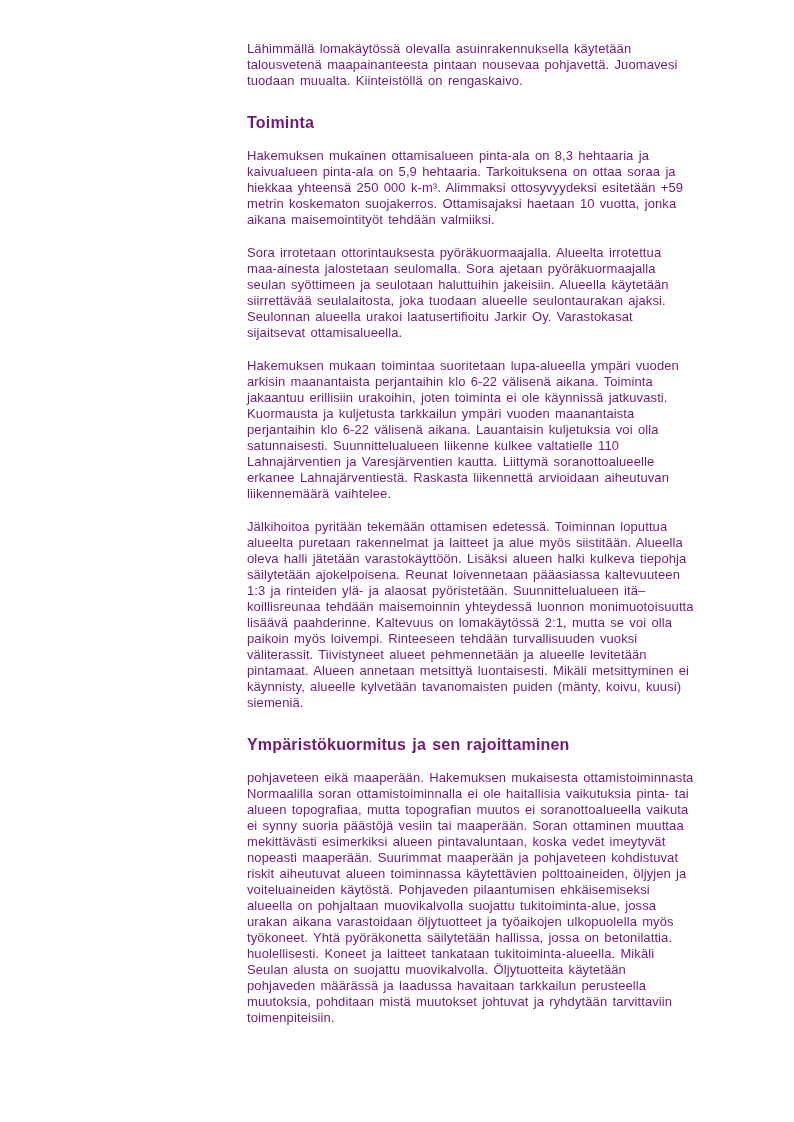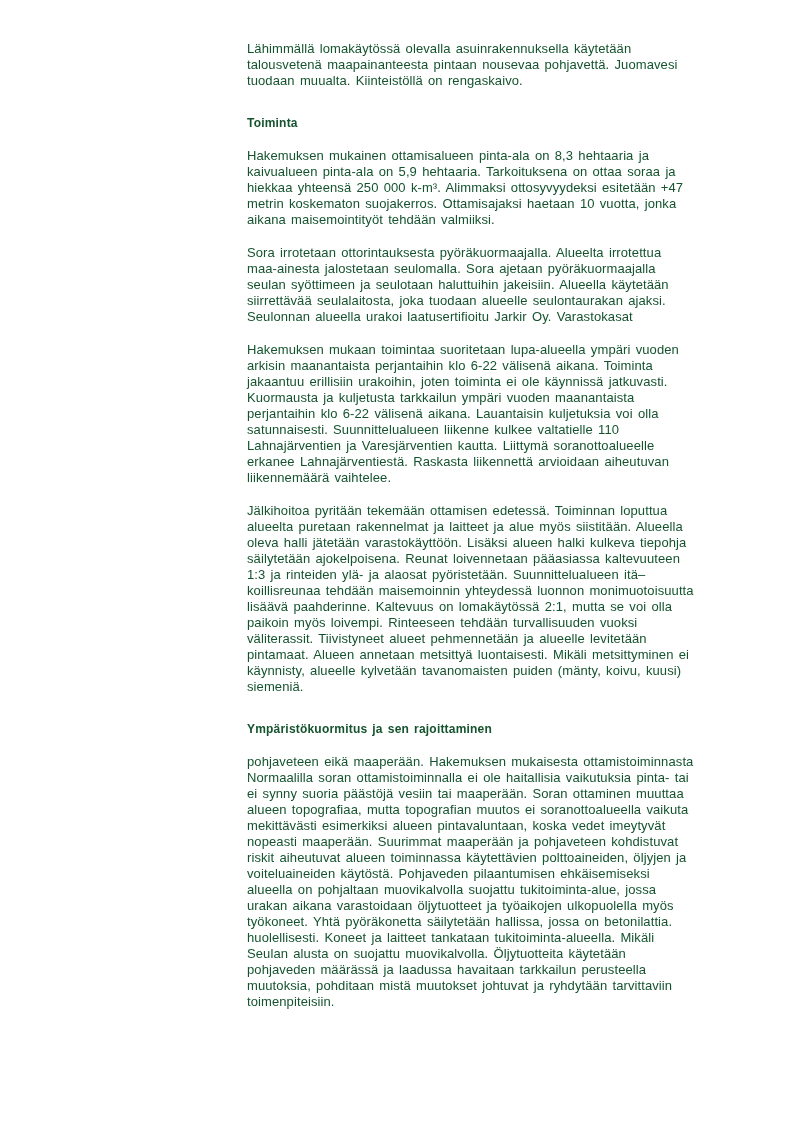--- a/index.html
+++ b/index.html
@@ -12,36 +12,36 @@
     width: 794px;
     height: 1122px;
     background: #ffffff;
     overflow: hidden;
   }
   .text-column {
     position: absolute;
     left: 247px;
     top: 41px;
     width: 502px;
-    color: #14532d;
+    color: #701a75;
     font-family: "Liberation Sans", "DejaVu Sans", sans-serif;
     font-size: 13px;
     line-height: 16px;
   }
   .paragraph {
     margin: 0 0 17px 0;
   }
   .text-line {
     white-space: nowrap;
     letter-spacing: 0.1px;
     word-spacing: 1.5px;
   }
   .heading {
     margin: 26px 0 17px 0;
-    font-size: 12px;
+    font-size: 16px;
     font-weight: 700;
     letter-spacing: 0.2px;
     word-spacing: 1.5px;
     white-space: nowrap;
   }
   .heading:first-child {
     margin-top: 0;
   }
 </style>
 </head>
@@ -51,30 +51,31 @@
   <div class="text-column" id="doc-blocks">
       <div class="paragraph">
         <div class="text-line">Lähimmällä lomakäytössä olevalla asuinrakennuksella käytetään</div>
         <div class="text-line">talousvetenä maapainanteesta pintaan nousevaa pohjavettä. Juomavesi</div>
         <div class="text-line">tuodaan muualta. Kiinteistöllä on rengaskaivo.</div>
       </div>
       <div class="heading">Toiminta</div>
       <div class="paragraph">
         <div class="text-line">Hakemuksen mukainen ottamisalueen pinta-ala on 8,3 hehtaaria ja</div>
         <div class="text-line">kaivualueen pinta-ala on 5,9 hehtaaria. Tarkoituksena on ottaa soraa ja</div>
-        <div class="text-line">hiekkaa yhteensä 250 000 k-m³. Alimmaksi ottosyvyydeksi esitetään +47</div>
+        <div class="text-line">hiekkaa yhteensä 250 000 k-m³. Alimmaksi ottosyvyydeksi esitetään +59</div>
         <div class="text-line">metrin koskematon suojakerros. Ottamisajaksi haetaan 10 vuotta, jonka</div>
         <div class="text-line">aikana maisemointityöt tehdään valmiiksi.</div>
       </div>
       <div class="paragraph">
         <div class="text-line">Sora irrotetaan ottorintauksesta pyöräkuormaajalla. Alueelta irrotettua</div>
         <div class="text-line">maa-ainesta jalostetaan seulomalla. Sora ajetaan pyöräkuormaajalla</div>
         <div class="text-line">seulan syöttimeen ja seulotaan haluttuihin jakeisiin. Alueella käytetään</div>
         <div class="text-line">siirrettävää seulalaitosta, joka tuodaan alueelle seulontaurakan ajaksi.</div>
         <div class="text-line">Seulonnan alueella urakoi laatusertifioitu Jarkir Oy. Varastokasat</div>
+        <div class="text-line">sijaitsevat ottamisalueella.</div>
       </div>
       <div class="paragraph">
         <div class="text-line">Hakemuksen mukaan toimintaa suoritetaan lupa-alueella ympäri vuoden</div>
         <div class="text-line">arkisin maanantaista perjantaihin klo 6-22 välisenä aikana. Toiminta</div>
         <div class="text-line">jakaantuu erillisiin urakoihin, joten toiminta ei ole käynnissä jatkuvasti.</div>
         <div class="text-line">Kuormausta ja kuljetusta tarkkailun ympäri vuoden maanantaista</div>
         <div class="text-line">perjantaihin klo 6-22 välisenä aikana. Lauantaisin kuljetuksia voi olla</div>
         <div class="text-line">satunnaisesti. Suunnittelualueen liikenne kulkee valtatielle 110</div>
         <div class="text-line">Lahnajärventien ja Varesjärventien kautta. Liittymä soranottoalueelle</div>
         <div class="text-line">erkanee Lahnajärventiestä. Raskasta liikennettä arvioidaan aiheutuvan</div>
@@ -91,22 +92,22 @@
         <div class="text-line">paikoin myös loivempi. Rinteeseen tehdään turvallisuuden vuoksi</div>
         <div class="text-line">väliterassit. Tiivistyneet alueet pehmennetään ja alueelle levitetään</div>
         <div class="text-line">pintamaat. Alueen annetaan metsittyä luontaisesti. Mikäli metsittyminen ei</div>
         <div class="text-line">käynnisty, alueelle kylvetään tavanomaisten puiden (mänty, koivu, kuusi)</div>
         <div class="text-line">siemeniä.</div>
       </div>
       <div class="heading">Ympäristökuormitus ja sen rajoittaminen</div>
       <div class="paragraph">
         <div class="text-line">pohjaveteen eikä maaperään. Hakemuksen mukaisesta ottamistoiminnasta</div>
         <div class="text-line">Normaalilla soran ottamistoiminnalla ei ole haitallisia vaikutuksia pinta- tai</div>
+        <div class="text-line">alueen topografiaa, mutta topografian muutos ei soranottoalueella vaikuta</div>
         <div class="text-line">ei synny suoria päästöjä vesiin tai maaperään. Soran ottaminen muuttaa</div>
-        <div class="text-line">alueen topografiaa, mutta topografian muutos ei soranottoalueella vaikuta</div>
         <div class="text-line">mekittävästi esimerkiksi alueen pintavaluntaan, koska vedet imeytyvät</div>
         <div class="text-line">nopeasti maaperään. Suurimmat maaperään ja pohjaveteen kohdistuvat</div>
         <div class="text-line">riskit aiheutuvat alueen toiminnassa käytettävien polttoaineiden, öljyjen ja</div>
         <div class="text-line">voiteluaineiden käytöstä. Pohjaveden pilaantumisen ehkäisemiseksi</div>
         <div class="text-line">alueella on pohjaltaan muovikalvolla suojattu tukitoiminta-alue, jossa</div>
         <div class="text-line">urakan aikana varastoidaan öljytuotteet ja työaikojen ulkopuolella myös</div>
         <div class="text-line">työkoneet. Yhtä pyöräkonetta säilytetään hallissa, jossa on betonilattia.</div>
         <div class="text-line">huolellisesti. Koneet ja laitteet tankataan tukitoiminta-alueella. Mikäli</div>
         <div class="text-line">Seulan alusta on suojattu muovikalvolla. Öljytuotteita käytetään</div>
         <div class="text-line">pohjaveden määrässä ja laadussa havaitaan tarkkailun perusteella</div>

